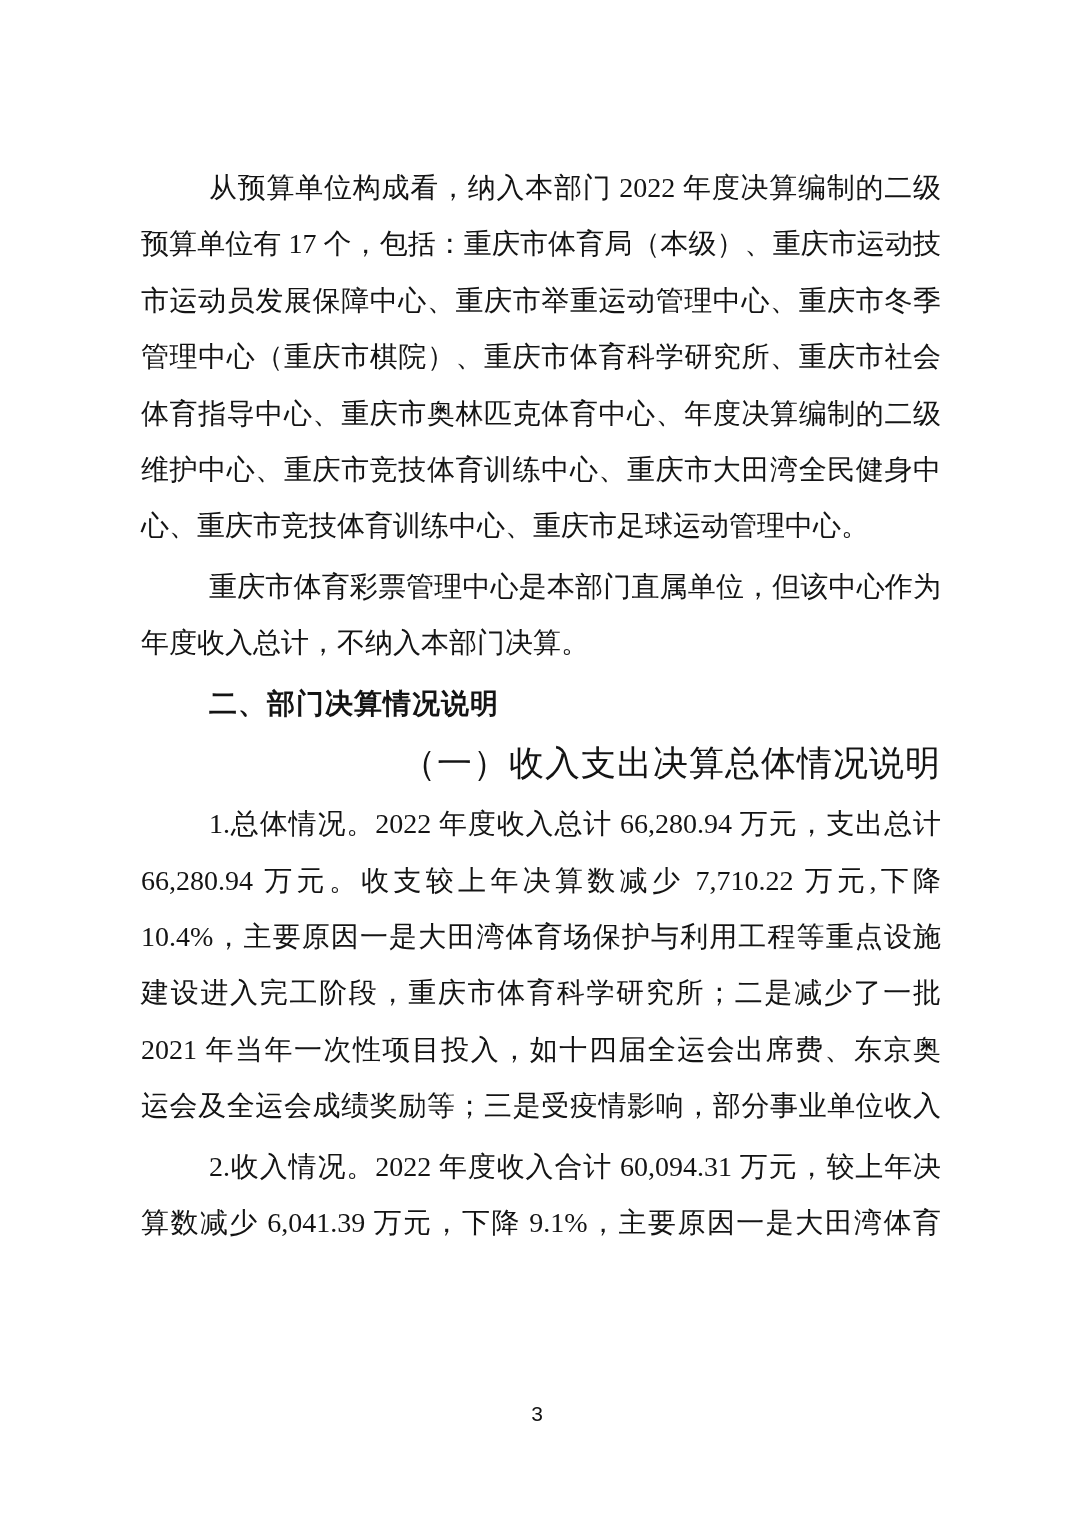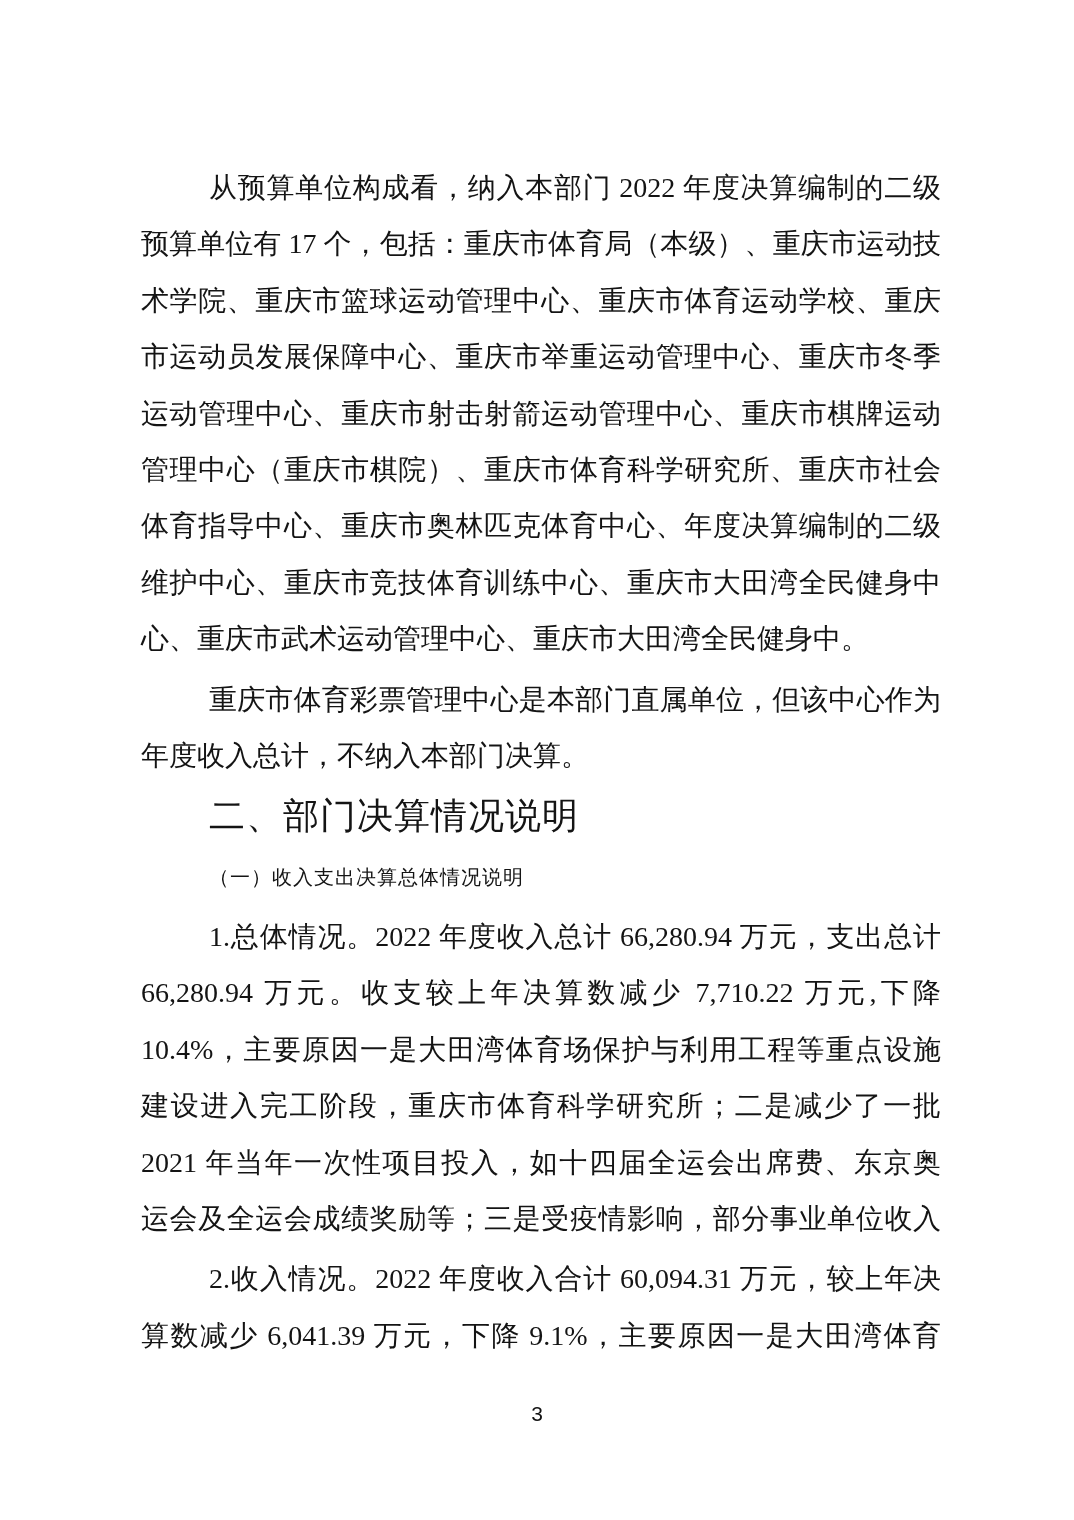--- a/index.html
+++ b/index.html
@@ -36,27 +36,28 @@
     .tline.fill {
       text-align: justify;
       text-align-last: justify;
       text-justify: inter-character;
     }
     .tline.indent {
       text-indent: 68px;
     }
     .para.heading1 .tline {
       font-family: "Liberation Sans", "DejaVu Sans", sans-serif;
-      font-weight: 400;
-      font-size: 36px;
+      font-weight: 700;
+      font-size: 28px;
       letter-spacing: 1px;
     }
     .para.heading2 .tline {
-      font-size: 20px;
+      font-size: 35px;
       letter-spacing: 1px;
+      text-align: right;
     }
     .page-number {
       position: absolute;
       top: 1399px;
       left: 0;
       width: 100%;
       height: 30px;
       line-height: 30px;
       text-align: center;
       font-family: "Liberation Sans", "DejaVu Sans", sans-serif;
@@ -65,27 +66,25 @@
     }
   </style>
 </head>
 <body>
 
 <div class="page">
   <div class="textblock">
       <div class="para body">
         <div class="tline indent fill">从预算单位构成看，纳入本部门 2022 年度决算编制的二级</div>
         <div class="tline fill">预算单位有 17 个，包括：重庆市体育局（本级）、重庆市运动技</div>
-        <div class="tline fill">术学院、重庆市篮球运动管理中心、重庆市体育运动学校、重庆</div>
         <div class="tline fill">市运动员发展保障中心、重庆市举重运动管理中心、重庆市冬季</div>
-        <div class="tline fill">运动管理中心、重庆市射击射箭运动管理中心、重庆市棋牌运动</div>
         <div class="tline fill">管理中心（重庆市棋院）、重庆市体育科学研究所、重庆市社会</div>
         <div class="tline fill">体育指导中心、重庆市奥林匹克体育中心、年度决算编制的二级</div>
         <div class="tline fill">维护中心、重庆市竞技体育训练中心、重庆市大田湾全民健身中</div>
-        <div class="tline">心、重庆市武术运动管理中心、重庆市大田湾全民健身中。</div>
+        <div class="tline">心、重庆市竞技体育训练中心、重庆市足球运动管理中心。</div>
       </div>
       <div class="para body">
         <div class="tline indent fill">重庆市体育彩票管理中心是本部门直属单位，但该中心作为</div>
         <div class="tline">年度收入总计，不纳入本部门决算。</div>
       </div>
       <div class="para heading1">
         <div class="tline indent">二、部门决算情况说明</div>
       </div>
       <div class="para heading2">
         <div class="tline indent">（一）收入支出决算总体情况说明</div>

